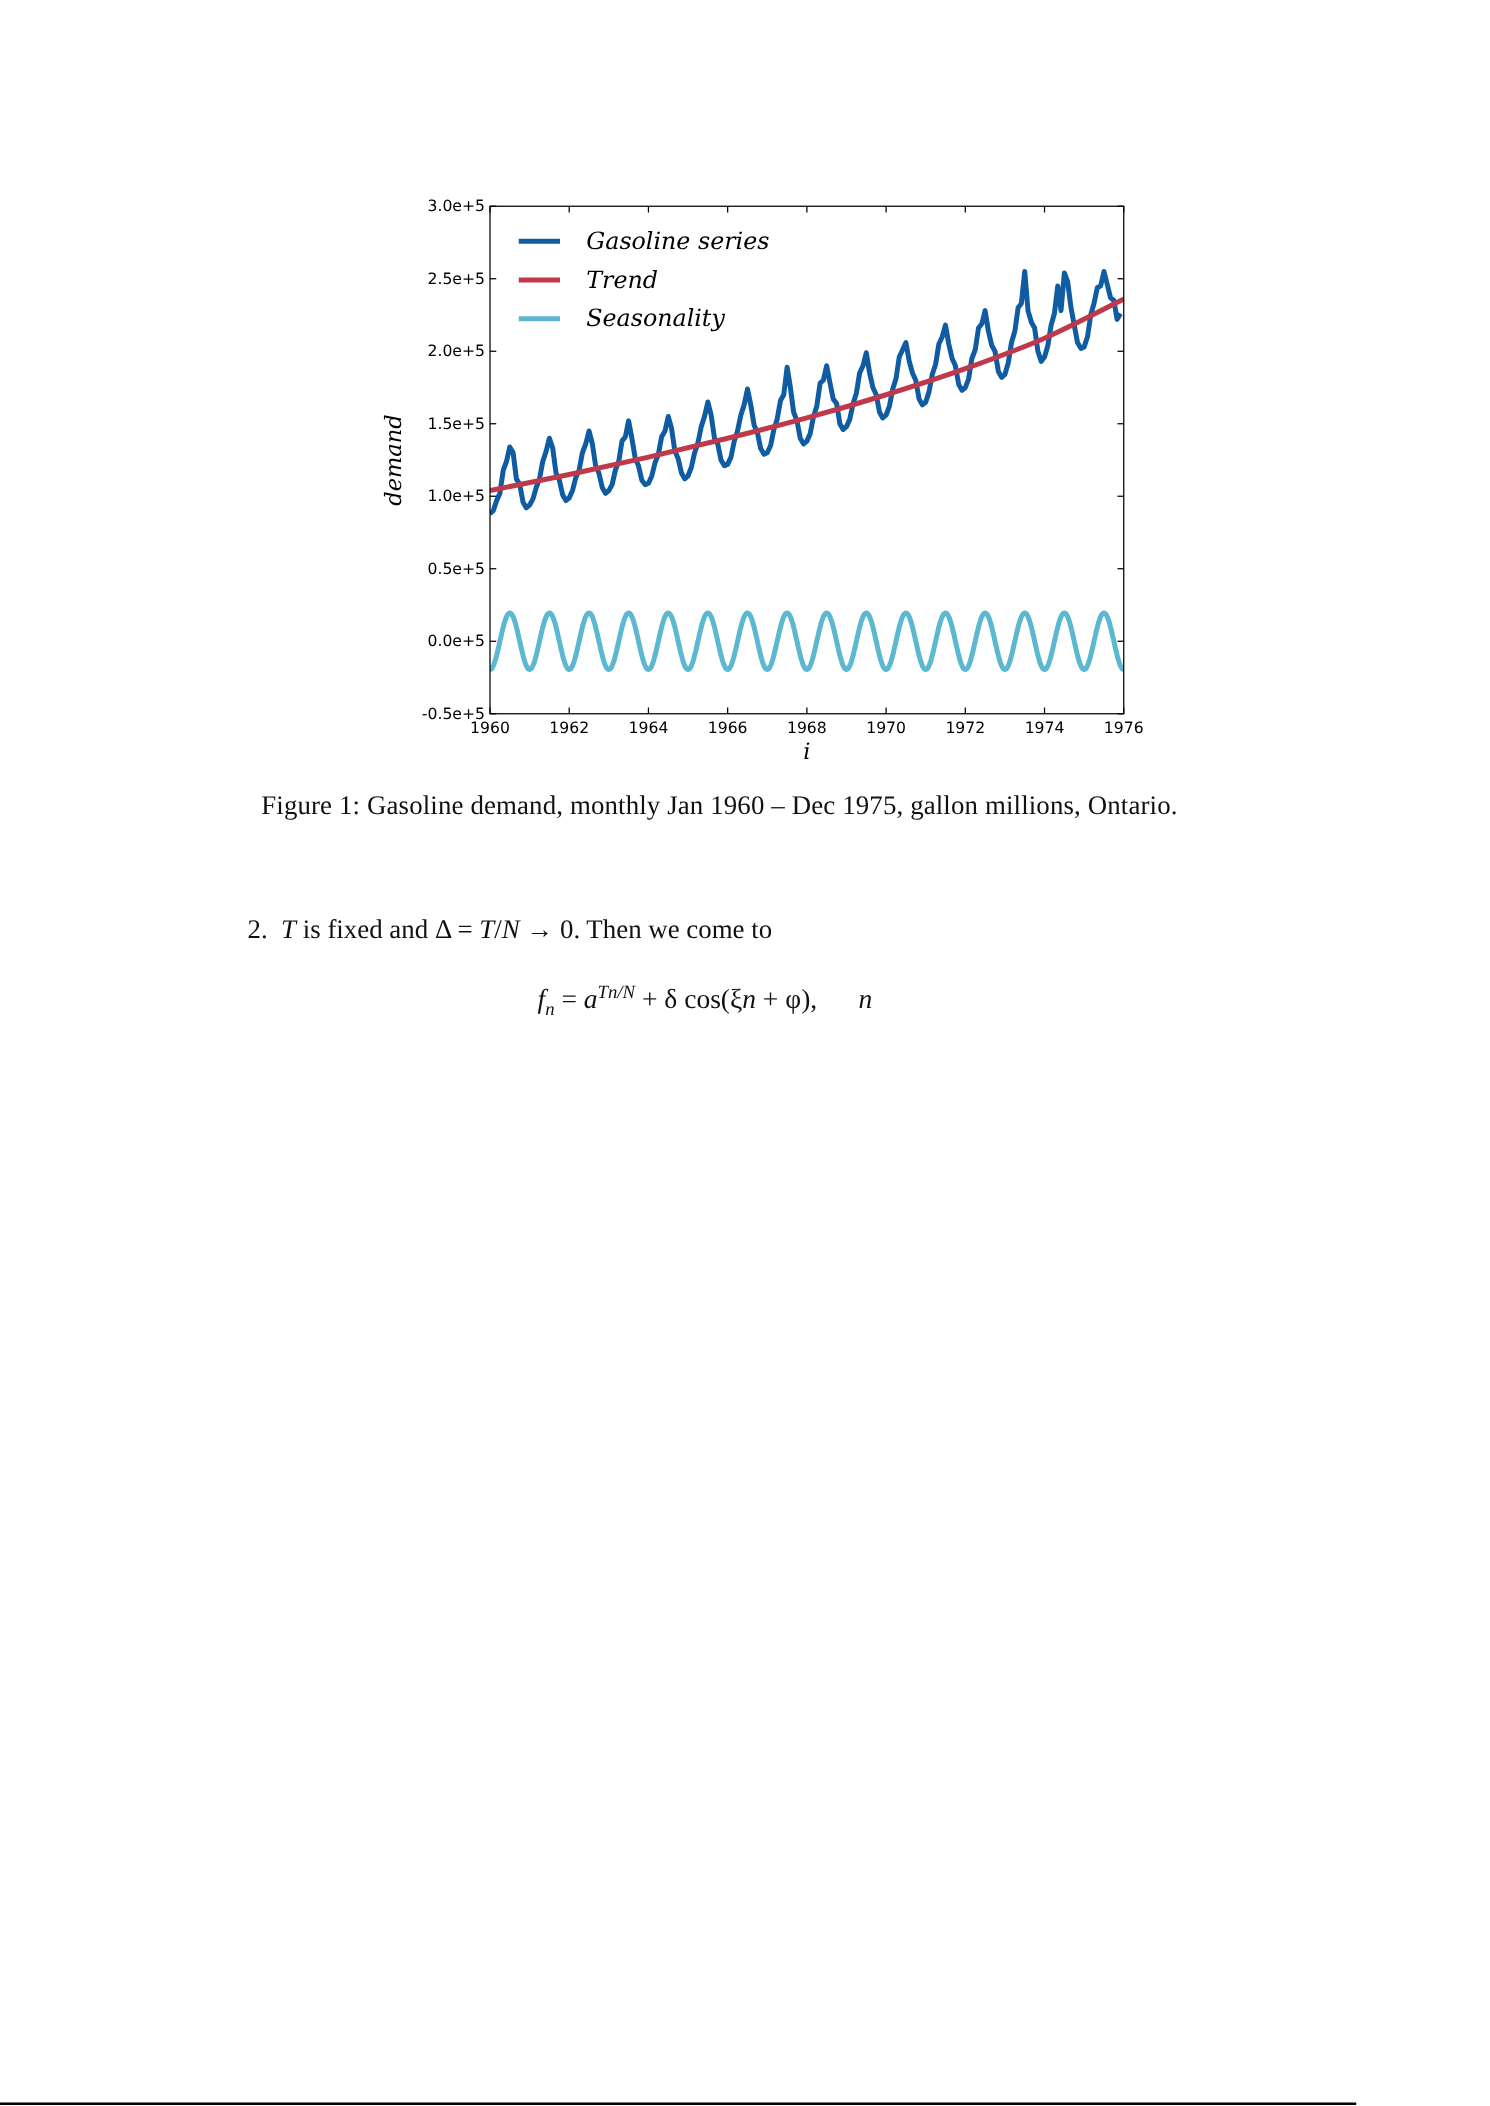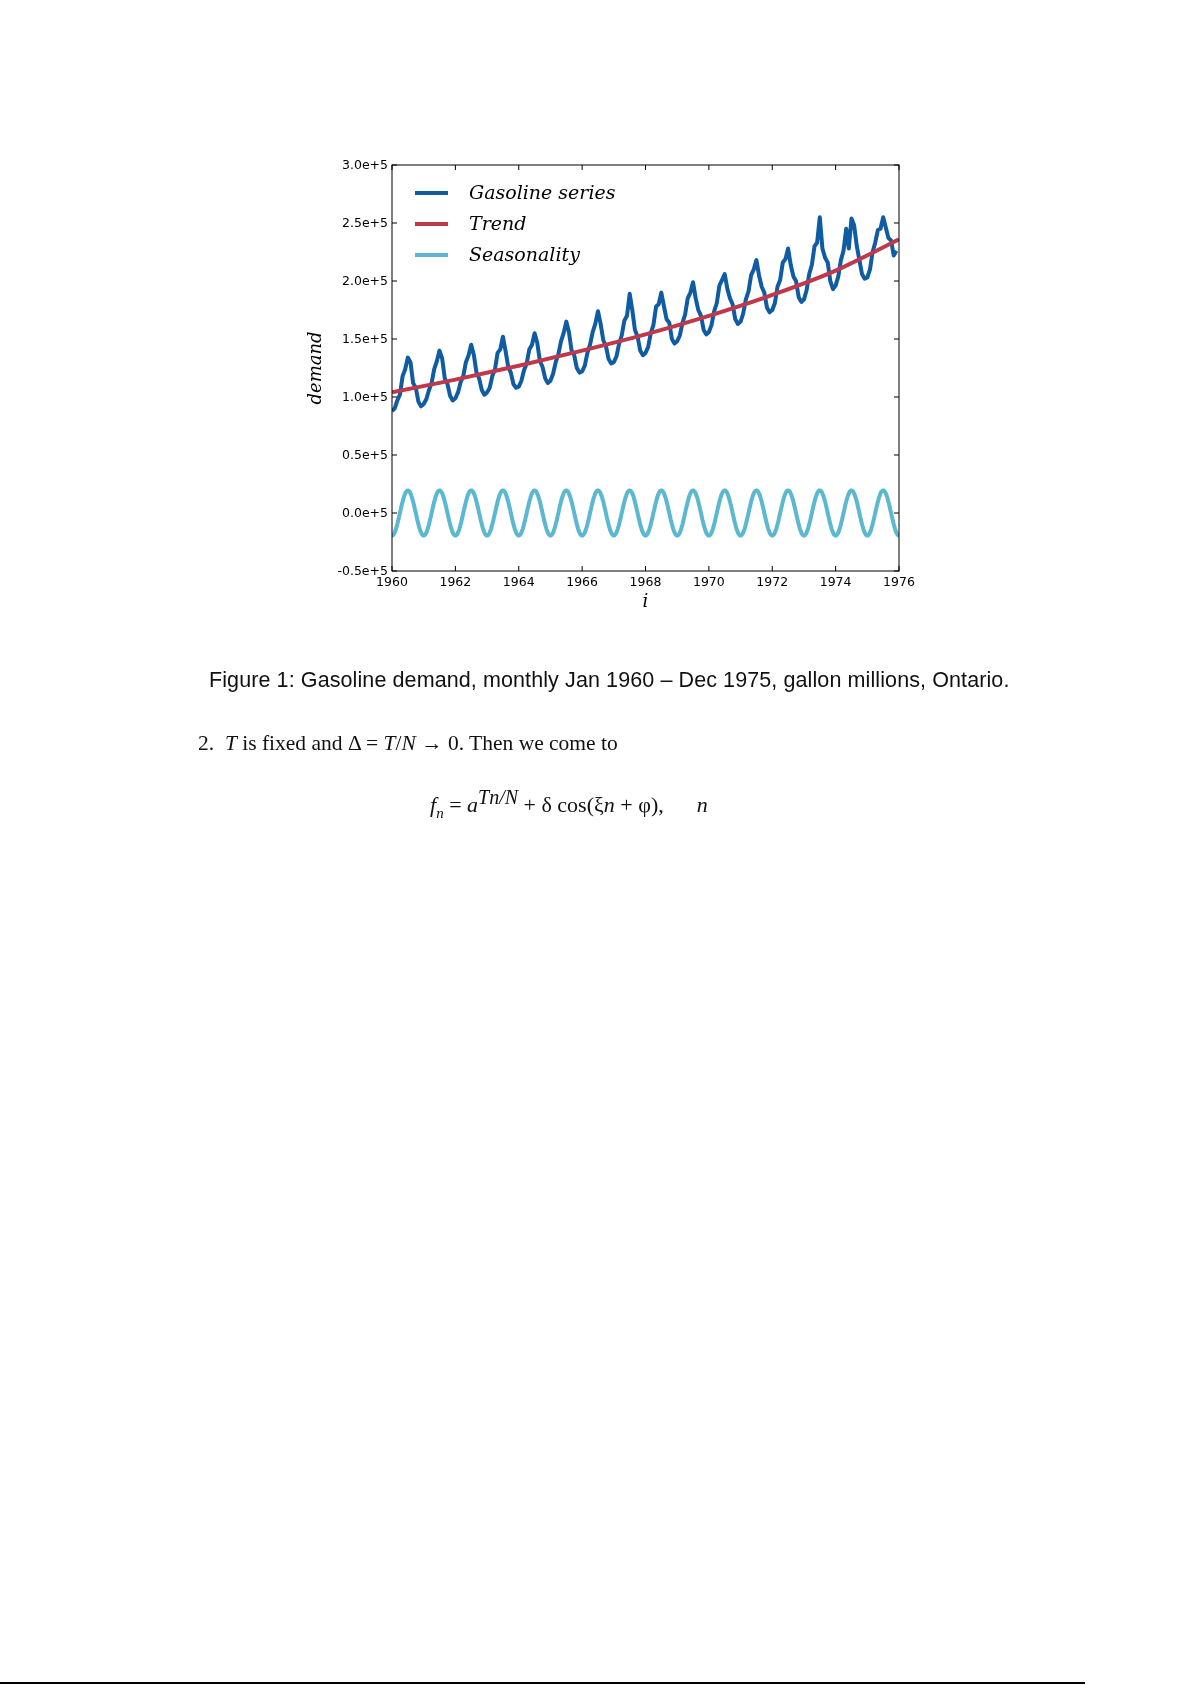--- a/index.html
+++ b/index.html
@@ -1,25 +1,25 @@
 <!DOCTYPE html>
 <html><head>
 <meta charset="utf-8">
 <style>
   html, body { margin: 0; padding: 0; background: #ffffff; }
   body { width: 1192px; height: 1685px; position: relative; overflow: hidden; font-family: "DejaVu Serif", serif; color: #111; }
   #figure { position: absolute; left: 0; top: 0; width: 1192px; height: 640px; }
   .tick-label { font-family: "DejaVu Sans", sans-serif; font-size: 12.5px; fill: #000; }
   .legend-label { font-family: "DejaVu Serif", serif; font-style: italic; font-size: 19px; fill: #000; }
   .axis-label { font-family: "DejaVu Serif", serif; font-style: italic; font-size: 18px; fill: #000; }
-  .caption { position: absolute; left: 209px; top: 668px; font-size: 21.5px; font-family: Liberation Sans, sans-serif; white-space: nowrap; letter-spacing: 0.1px; }
+  .caption { position: absolute; left: 209px; top: 632px; font-size: 21.5px; font-family: Liberation Serif, serif; white-space: nowrap; letter-spacing: 0.1px; }
   .item { position: absolute; left: 198px; top: 731px; font-size: 21.5px; font-family: Liberation Serif, serif; white-space: nowrap; }
   .item i, .eq i { font-style: italic; }
   .eq { position: absolute; left: 430px; top: 786px; font-size: 22px; font-family: "Liberation Serif", serif; white-space: nowrap; }
-  .eq sup { font-size: 20px; font-style: italic; margin-top: 40px; }
+  .eq sup { font-size: 15px; font-style: italic; margin-top: 40px; }
   .eq sub { font-size: 15px; font-style: italic; }
   .footer-rule { position: absolute; left: 0; top: 1682px; width: 1085px; height: 2px; background: #000; }
 </style>
 </head>
 <body>
 
 <svg id="figure" xmlns="http://www.w3.org/2000/svg" width="1192" height="640">
   <g id="plot-lines" clip-path="url(#clip)">
       <polyline points="392.0,535.6 392.3,535.6 392.6,535.4 393.0,535.2 393.3,534.9 393.6,534.5 393.9,534.0 394.2,533.5 394.5,532.8 394.9,532.1 395.2,531.3 395.5,530.4 395.8,529.5 396.1,528.5 396.4,527.4 396.8,526.3 397.1,525.1 397.4,523.9 397.7,522.6 398.0,521.3 398.3,520.0 398.7,518.6 399.0,517.2 399.3,515.8 399.6,514.4 399.9,513.0 400.2,511.6 400.6,510.2 400.9,508.8 401.2,507.4 401.5,506.0 401.8,504.7 402.1,503.4 402.5,502.1 402.8,500.9 403.1,499.7 403.4,498.6 403.7,497.5 404.0,496.5 404.4,495.6 404.7,494.7 405.0,493.9 405.3,493.2 405.6,492.5 405.9,492.0 406.3,491.5 406.6,491.1 406.9,490.8 407.2,490.6 407.5,490.4 407.8,490.4 408.2,490.4 408.5,490.6 408.8,490.8 409.1,491.1 409.4,491.5 409.7,492.0 410.1,492.5 410.4,493.2 410.7,493.9 411.0,494.7 411.3,495.6 411.6,496.5 412.0,497.5 412.3,498.6 412.6,499.7 412.9,500.9 413.2,502.1 413.5,503.4 413.9,504.7 414.2,506.0 414.5,507.4 414.8,508.8 415.1,510.2 415.4,511.6 415.8,513.0 416.1,514.4 416.4,515.8 416.7,517.2 417.0,518.6 417.3,520.0 417.7,521.3 418.0,522.6 418.3,523.9 418.6,525.1 418.9,526.3 419.3,527.4 419.6,528.5 419.9,529.5 420.2,530.4 420.5,531.3 420.8,532.1 421.2,532.8 421.5,533.5 421.8,534.0 422.1,534.5 422.4,534.9 422.7,535.2 423.1,535.4 423.4,535.6 423.7,535.6 424.0,535.6 424.3,535.4 424.6,535.2 425.0,534.9 425.3,534.5 425.6,534.0 425.9,533.5 426.2,532.8 426.5,532.1 426.9,531.3 427.2,530.4 427.5,529.5 427.8,528.5 428.1,527.4 428.4,526.3 428.8,525.1 429.1,523.9 429.4,522.6 429.7,521.3 430.0,520.0 430.3,518.6 430.7,517.2 431.0,515.8 431.3,514.4 431.6,513.0 431.9,511.6 432.2,510.2 432.6,508.8 432.9,507.4 433.2,506.0 433.5,504.7 433.8,503.4 434.1,502.1 434.5,500.9 434.8,499.7 435.1,498.6 435.4,497.5 435.7,496.5 436.0,495.6 436.4,494.7 436.7,493.9 437.0,493.2 437.3,492.5 437.6,492.0 437.9,491.5 438.3,491.1 438.6,490.8 438.9,490.6 439.2,490.4 439.5,490.4 439.8,490.4 440.2,490.6 440.5,490.8 440.8,491.1 441.1,491.5 441.4,492.0 441.7,492.5 442.1,493.2 442.4,493.9 442.7,494.7 443.0,495.6 443.3,496.5 443.7,497.5 444.0,498.6 444.3,499.7 444.6,500.9 444.9,502.1 445.2,503.4 445.6,504.7 445.9,506.0 446.2,507.4 446.5,508.8 446.8,510.2 447.1,511.6 447.5,513.0 447.8,514.4 448.1,515.8 448.4,517.2 448.7,518.6 449.0,520.0 449.4,521.3 449.7,522.6 450.0,523.9 450.3,525.1 450.6,526.3 450.9,527.4 451.3,528.5 451.6,529.5 451.9,530.4 452.2,531.3 452.5,532.1 452.8,532.8 453.2,533.5 453.5,534.0 453.8,534.5 454.1,534.9 454.4,535.2 454.7,535.4 455.1,535.6 455.4,535.6 455.7,535.6 456.0,535.4 456.3,535.2 456.6,534.9 457.0,534.5 457.3,534.0 457.6,533.5 457.9,532.8 458.2,532.1 458.5,531.3 458.9,530.4 459.2,529.5 459.5,528.5 459.8,527.4 460.1,526.3 460.4,525.1 460.8,523.9 461.1,522.6 461.4,521.3 461.7,520.0 462.0,518.6 462.3,517.2 462.7,515.8 463.0,514.4 463.3,513.0 463.6,511.6 463.9,510.2 464.2,508.8 464.6,507.4 464.9,506.0 465.2,504.7 465.5,503.4 465.8,502.1 466.1,500.9 466.5,499.7 466.8,498.6 467.1,497.5 467.4,496.5 467.7,495.6 468.0,494.7 468.4,493.9 468.7,493.2 469.0,492.5 469.3,492.0 469.6,491.5 470.0,491.1 470.3,490.8 470.6,490.6 470.9,490.4 471.2,490.4 471.5,490.4 471.9,490.6 472.2,490.8 472.5,491.1 472.8,491.5 473.1,492.0 473.4,492.5 473.8,493.2 474.1,493.9 474.4,494.7 474.7,495.6 475.0,496.5 475.3,497.5 475.7,498.6 476.0,499.7 476.3,500.9 476.6,502.1 476.9,503.4 477.2,504.7 477.6,506.0 477.9,507.4 478.2,508.8 478.5,510.2 478.8,511.6 479.1,513.0 479.5,514.4 479.8,515.8 480.1,517.2 480.4,518.6 480.7,520.0 481.0,521.3 481.4,522.6 481.7,523.9 482.0,525.1 482.3,526.3 482.6,527.4 482.9,528.5 483.3,529.5 483.6,530.4 483.9,531.3 484.2,532.1 484.5,532.8 484.8,533.5 485.2,534.0 485.5,534.5 485.8,534.9 486.1,535.2 486.4,535.4 486.7,535.6 487.1,535.6 487.4,535.6 487.7,535.4 488.0,535.2 488.3,534.9 488.6,534.5 489.0,534.0 489.3,533.5 489.6,532.8 489.9,532.1 490.2,531.3 490.5,530.4 490.9,529.5 491.2,528.5 491.5,527.4 491.8,526.3 492.1,525.1 492.4,523.9 492.8,522.6 493.1,521.3 493.4,520.0 493.7,518.6 494.0,517.2 494.4,515.8 494.7,514.4 495.0,513.0 495.3,511.6 495.6,510.2 495.9,508.8 496.3,507.4 496.6,506.0 496.9,504.7 497.2,503.4 497.5,502.1 497.8,500.9 498.2,499.7 498.5,498.6 498.8,497.5 499.1,496.5 499.4,495.6 499.7,494.7 500.1,493.9 500.4,493.2 500.7,492.5 501.0,492.0 501.3,491.5 501.6,491.1 502.0,490.8 502.3,490.6 502.6,490.4 502.9,490.4 503.2,490.4 503.5,490.6 503.9,490.8 504.2,491.1 504.5,491.5 504.8,492.0 505.1,492.5 505.4,493.2 505.8,493.9 506.1,494.7 506.4,495.6 506.7,496.5 507.0,497.5 507.3,498.6 507.7,499.7 508.0,500.9 508.3,502.1 508.6,503.4 508.9,504.7 509.2,506.0 509.6,507.4 509.9,508.8 510.2,510.2 510.5,511.6 510.8,513.0 511.1,514.4 511.5,515.8 511.8,517.2 512.1,518.6 512.4,520.0 512.7,521.3 513.0,522.6 513.4,523.9 513.7,525.1 514.0,526.3 514.3,527.4 514.6,528.5 514.9,529.5 515.3,530.4 515.6,531.3 515.9,532.1 516.2,532.8 516.5,533.5 516.8,534.0 517.2,534.5 517.5,534.9 517.8,535.2 518.1,535.4 518.4,535.6 518.7,535.6 519.1,535.6 519.4,535.4 519.7,535.2 520.0,534.9 520.3,534.5 520.7,534.0 521.0,533.5 521.3,532.8 521.6,532.1 521.9,531.3 522.2,530.4 522.6,529.5 522.9,528.5 523.2,527.4 523.5,526.3 523.8,525.1 524.1,523.9 524.5,522.6 524.8,521.3 525.1,520.0 525.4,518.6 525.7,517.2 526.0,515.8 526.4,514.4 526.7,513.0 527.0,511.6 527.3,510.2 527.6,508.8 527.9,507.4 528.3,506.0 528.6,504.7 528.9,503.4 529.2,502.1 529.5,500.9 529.8,499.7 530.2,498.6 530.5,497.5 530.8,496.5 531.1,495.6 531.4,494.7 531.7,493.9 532.1,493.2 532.4,492.5 532.7,492.0 533.0,491.5 533.3,491.1 533.6,490.8 534.0,490.6 534.3,490.4 534.6,490.4 534.9,490.4 535.2,490.6 535.5,490.8 535.9,491.1 536.2,491.5 536.5,492.0 536.8,492.5 537.1,493.2 537.4,493.9 537.8,494.7 538.1,495.6 538.4,496.5 538.7,497.5 539.0,498.6 539.3,499.7 539.7,500.9 540.0,502.1 540.3,503.4 540.6,504.7 540.9,506.0 541.2,507.4 541.6,508.8 541.9,510.2 542.2,511.6 542.5,513.0 542.8,514.4 543.1,515.8 543.5,517.2 543.8,518.6 544.1,520.0 544.4,521.3 544.7,522.6 545.1,523.9 545.4,525.1 545.7,526.3 546.0,527.4 546.3,528.5 546.6,529.5 547.0,530.4 547.3,531.3 547.6,532.1 547.9,532.8 548.2,533.5 548.5,534.0 548.9,534.5 549.2,534.9 549.5,535.2 549.8,535.4 550.1,535.6 550.4,535.6 550.8,535.6 551.1,535.4 551.4,535.2 551.7,534.9 552.0,534.5 552.3,534.0 552.7,533.5 553.0,532.8 553.3,532.1 553.6,531.3 553.9,530.4 554.2,529.5 554.6,528.5 554.9,527.4 555.2,526.3 555.5,525.1 555.8,523.9 556.1,522.6 556.5,521.3 556.8,520.0 557.1,518.6 557.4,517.2 557.7,515.8 558.0,514.4 558.4,513.0 558.7,511.6 559.0,510.2 559.3,508.8 559.6,507.4 559.9,506.0 560.3,504.7 560.6,503.4 560.9,502.1 561.2,500.9 561.5,499.7 561.8,498.6 562.2,497.5 562.5,496.5 562.8,495.6 563.1,494.7 563.4,493.9 563.7,493.2 564.1,492.5 564.4,492.0 564.7,491.5 565.0,491.1 565.3,490.8 565.6,490.6 566.0,490.4 566.3,490.4 566.6,490.4 566.9,490.6 567.2,490.8 567.5,491.1 567.9,491.5 568.2,492.0 568.5,492.5 568.8,493.2 569.1,493.9 569.4,494.7 569.8,495.6 570.1,496.5 570.4,497.5 570.7,498.6 571.0,499.7 571.4,500.9 571.7,502.1 572.0,503.4 572.3,504.7 572.6,506.0 572.9,507.4 573.3,508.8 573.6,510.2 573.9,511.6 574.2,513.0 574.5,514.4 574.8,515.8 575.2,517.2 575.5,518.6 575.8,520.0 576.1,521.3 576.4,522.6 576.7,523.9 577.1,525.1 577.4,526.3 577.7,527.4 578.0,528.5 578.3,529.5 578.6,530.4 579.0,531.3 579.3,532.1 579.6,532.8 579.9,533.5 580.2,534.0 580.5,534.5 580.9,534.9 581.2,535.2 581.5,535.4 581.8,535.6 582.1,535.6 582.4,535.6 582.8,535.4 583.1,535.2 583.4,534.9 583.7,534.5 584.0,534.0 584.3,533.5 584.7,532.8 585.0,532.1 585.3,531.3 585.6,530.4 585.9,529.5 586.2,528.5 586.6,527.4 586.9,526.3 587.2,525.1 587.5,523.9 587.8,522.6 588.1,521.3 588.5,520.0 588.8,518.6 589.1,517.2 589.4,515.8 589.7,514.4 590.0,513.0 590.4,511.6 590.7,510.2 591.0,508.8 591.3,507.4 591.6,506.0 591.9,504.7 592.3,503.4 592.6,502.1 592.9,500.9 593.2,499.7 593.5,498.6 593.8,497.5 594.2,496.5 594.5,495.6 594.8,494.7 595.1,493.9 595.4,493.2 595.8,492.5 596.1,492.0 596.4,491.5 596.7,491.1 597.0,490.8 597.3,490.6 597.7,490.4 598.0,490.4 598.3,490.4 598.6,490.6 598.9,490.8 599.2,491.1 599.6,491.5 599.9,492.0 600.2,492.5 600.5,493.2 600.8,493.9 601.1,494.7 601.5,495.6 601.8,496.5 602.1,497.5 602.4,498.6 602.7,499.7 603.0,500.9 603.4,502.1 603.7,503.4 604.0,504.7 604.3,506.0 604.6,507.4 604.9,508.8 605.3,510.2 605.6,511.6 605.9,513.0 606.2,514.4 606.5,515.8 606.8,517.2 607.2,518.6 607.5,520.0 607.8,521.3 608.1,522.6 608.4,523.9 608.7,525.1 609.1,526.3 609.4,527.4 609.7,528.5 610.0,529.5 610.3,530.4 610.6,531.3 611.0,532.1 611.3,532.8 611.6,533.5 611.9,534.0 612.2,534.5 612.5,534.9 612.9,535.2 613.2,535.4 613.5,535.6 613.8,535.6 614.1,535.6 614.4,535.4 614.8,535.2 615.1,534.9 615.4,534.5 615.7,534.0 616.0,533.5 616.3,532.8 616.7,532.1 617.0,531.3 617.3,530.4 617.6,529.5 617.9,528.5 618.2,527.4 618.6,526.3 618.9,525.1 619.2,523.9 619.5,522.6 619.8,521.3 620.1,520.0 620.5,518.6 620.8,517.2 621.1,515.8 621.4,514.4 621.7,513.0 622.1,511.6 622.4,510.2 622.7,508.8 623.0,507.4 623.3,506.0 623.6,504.7 624.0,503.4 624.3,502.1 624.6,500.9 624.9,499.7 625.2,498.6 625.5,497.5 625.9,496.5 626.2,495.6 626.5,494.7 626.8,493.9 627.1,493.2 627.4,492.5 627.8,492.0 628.1,491.5 628.4,491.1 628.7,490.8 629.0,490.6 629.3,490.4 629.7,490.4 630.0,490.4 630.3,490.6 630.6,490.8 630.9,491.1 631.2,491.5 631.6,492.0 631.9,492.5 632.2,493.2 632.5,493.9 632.8,494.7 633.1,495.6 633.5,496.5 633.8,497.5 634.1,498.6 634.4,499.7 634.7,500.9 635.0,502.1 635.4,503.4 635.7,504.7 636.0,506.0 636.3,507.4 636.6,508.8 636.9,510.2 637.3,511.6 637.6,513.0 637.9,514.4 638.2,515.8 638.5,517.2 638.8,518.6 639.2,520.0 639.5,521.3 639.8,522.6 640.1,523.9 640.4,525.1 640.7,526.3 641.1,527.4 641.4,528.5 641.7,529.5 642.0,530.4 642.3,531.3 642.6,532.1 643.0,532.8 643.3,533.5 643.6,534.0 643.9,534.5 644.2,534.9 644.5,535.2 644.9,535.4 645.2,535.6 645.5,535.6 645.8,535.6 646.1,535.4 646.5,535.2 646.8,534.9 647.1,534.5 647.4,534.0 647.7,533.5 648.0,532.8 648.4,532.1 648.7,531.3 649.0,530.4 649.3,529.5 649.6,528.5 649.9,527.4 650.3,526.3 650.6,525.1 650.9,523.9 651.2,522.6 651.5,521.3 651.8,520.0 652.2,518.6 652.5,517.2 652.8,515.8 653.1,514.4 653.4,513.0 653.7,511.6 654.1,510.2 654.4,508.8 654.7,507.4 655.0,506.0 655.3,504.7 655.6,503.4 656.0,502.1 656.3,500.9 656.6,499.7 656.9,498.6 657.2,497.5 657.5,496.5 657.9,495.6 658.2,494.7 658.5,493.9 658.8,493.2 659.1,492.5 659.4,492.0 659.8,491.5 660.1,491.1 660.4,490.8 660.7,490.6 661.0,490.4 661.3,490.4 661.7,490.4 662.0,490.6 662.3,490.8 662.6,491.1 662.9,491.5 663.2,492.0 663.6,492.5 663.9,493.2 664.2,493.9 664.5,494.7 664.8,495.6 665.1,496.5 665.5,497.5 665.8,498.6 666.1,499.7 666.4,500.9 666.7,502.1 667.0,503.4 667.4,504.7 667.7,506.0 668.0,507.4 668.3,508.8 668.6,510.2 668.9,511.6 669.3,513.0 669.6,514.4 669.9,515.8 670.2,517.2 670.5,518.6 670.8,520.0 671.2,521.3 671.5,522.6 671.8,523.9 672.1,525.1 672.4,526.3 672.8,527.4 673.1,528.5 673.4,529.5 673.7,530.4 674.0,531.3 674.3,532.1 674.7,532.8 675.0,533.5 675.3,534.0 675.6,534.5 675.9,534.9 676.2,535.2 676.6,535.4 676.9,535.6 677.2,535.6 677.5,535.6 677.8,535.4 678.1,535.2 678.5,534.9 678.8,534.5 679.1,534.0 679.4,533.5 679.7,532.8 680.0,532.1 680.4,531.3 680.7,530.4 681.0,529.5 681.3,528.5 681.6,527.4 681.9,526.3 682.3,525.1 682.6,523.9 682.9,522.6 683.2,521.3 683.5,520.0 683.8,518.6 684.2,517.2 684.5,515.8 684.8,514.4 685.1,513.0 685.4,511.6 685.7,510.2 686.1,508.8 686.4,507.4 686.7,506.0 687.0,504.7 687.3,503.4 687.6,502.1 688.0,500.9 688.3,499.7 688.6,498.6 688.9,497.5 689.2,496.5 689.5,495.6 689.9,494.7 690.2,493.9 690.5,493.2 690.8,492.5 691.1,492.0 691.4,491.5 691.8,491.1 692.1,490.8 692.4,490.6 692.7,490.4 693.0,490.4 693.3,490.4 693.7,490.6 694.0,490.8 694.3,491.1 694.6,491.5 694.9,492.0 695.2,492.5 695.6,493.2 695.9,493.9 696.2,494.7 696.5,495.6 696.8,496.5 697.2,497.5 697.5,498.6 697.8,499.7 698.1,500.9 698.4,502.1 698.7,503.4 699.1,504.7 699.4,506.0 699.7,507.4 700.0,508.8 700.3,510.2 700.6,511.6 701.0,513.0 701.3,514.4 701.6,515.8 701.9,517.2 702.2,518.6 702.5,520.0 702.9,521.3 703.2,522.6 703.5,523.9 703.8,525.1 704.1,526.3 704.4,527.4 704.8,528.5 705.1,529.5 705.4,530.4 705.7,531.3 706.0,532.1 706.3,532.8 706.7,533.5 707.0,534.0 707.3,534.5 707.6,534.9 707.9,535.2 708.2,535.4 708.6,535.6 708.9,535.6 709.2,535.6 709.5,535.4 709.8,535.2 710.1,534.9 710.5,534.5 710.8,534.0 711.1,533.5 711.4,532.8 711.7,532.1 712.0,531.3 712.4,530.4 712.7,529.5 713.0,528.5 713.3,527.4 713.6,526.3 713.9,525.1 714.3,523.9 714.6,522.6 714.9,521.3 715.2,520.0 715.5,518.6 715.8,517.2 716.2,515.8 716.5,514.4 716.8,513.0 717.1,511.6 717.4,510.2 717.7,508.8 718.1,507.4 718.4,506.0 718.7,504.7 719.0,503.4 719.3,502.1 719.6,500.9 720.0,499.7 720.3,498.6 720.6,497.5 720.9,496.5 721.2,495.6 721.5,494.7 721.9,493.9 722.2,493.2 722.5,492.5 722.8,492.0 723.1,491.5 723.5,491.1 723.8,490.8 724.1,490.6 724.4,490.4 724.7,490.4 725.0,490.4 725.4,490.6 725.7,490.8 726.0,491.1 726.3,491.5 726.6,492.0 726.9,492.5 727.3,493.2 727.6,493.9 727.9,494.7 728.2,495.6 728.5,496.5 728.8,497.5 729.2,498.6 729.5,499.7 729.8,500.9 730.1,502.1 730.4,503.4 730.7,504.7 731.1,506.0 731.4,507.4 731.7,508.8 732.0,510.2 732.3,511.6 732.6,513.0 733.0,514.4 733.3,515.8 733.6,517.2 733.9,518.6 734.2,520.0 734.5,521.3 734.9,522.6 735.2,523.9 735.5,525.1 735.8,526.3 736.1,527.4 736.4,528.5 736.8,529.5 737.1,530.4 737.4,531.3 737.7,532.1 738.0,532.8 738.3,533.5 738.7,534.0 739.0,534.5 739.3,534.9 739.6,535.2 739.9,535.4 740.2,535.6 740.6,535.6 740.9,535.6 741.2,535.4 741.5,535.2 741.8,534.9 742.1,534.5 742.5,534.0 742.8,533.5 743.1,532.8 743.4,532.1 743.7,531.3 744.0,530.4 744.4,529.5 744.7,528.5 745.0,527.4 745.3,526.3 745.6,525.1 745.9,523.9 746.3,522.6 746.6,521.3 746.9,520.0 747.2,518.6 747.5,517.2 747.9,515.8 748.2,514.4 748.5,513.0 748.8,511.6 749.1,510.2 749.4,508.8 749.8,507.4 750.1,506.0 750.4,504.7 750.7,503.4 751.0,502.1 751.3,500.9 751.7,499.7 752.0,498.6 752.3,497.5 752.6,496.5 752.9,495.6 753.2,494.7 753.6,493.9 753.9,493.2 754.2,492.5 754.5,492.0 754.8,491.5 755.1,491.1 755.5,490.8 755.8,490.6 756.1,490.4 756.4,490.4 756.7,490.4 757.0,490.6 757.4,490.8 757.7,491.1 758.0,491.5 758.3,492.0 758.6,492.5 758.9,493.2 759.3,493.9 759.6,494.7 759.9,495.6 760.2,496.5 760.5,497.5 760.8,498.6 761.2,499.7 761.5,500.9 761.8,502.1 762.1,503.4 762.4,504.7 762.7,506.0 763.1,507.4 763.4,508.8 763.7,510.2 764.0,511.6 764.3,513.0 764.6,514.4 765.0,515.8 765.3,517.2 765.6,518.6 765.9,520.0 766.2,521.3 766.5,522.6 766.9,523.9 767.2,525.1 767.5,526.3 767.8,527.4 768.1,528.5 768.4,529.5 768.8,530.4 769.1,531.3 769.4,532.1 769.7,532.8 770.0,533.5 770.3,534.0 770.7,534.5 771.0,534.9 771.3,535.2 771.6,535.4 771.9,535.6 772.2,535.6 772.6,535.6 772.9,535.4 773.2,535.2 773.5,534.9 773.8,534.5 774.2,534.0 774.5,533.5 774.8,532.8 775.1,532.1 775.4,531.3 775.7,530.4 776.1,529.5 776.4,528.5 776.7,527.4 777.0,526.3 777.3,525.1 777.6,523.9 778.0,522.6 778.3,521.3 778.6,520.0 778.9,518.6 779.2,517.2 779.5,515.8 779.9,514.4 780.2,513.0 780.5,511.6 780.8,510.2 781.1,508.8 781.4,507.4 781.8,506.0 782.1,504.7 782.4,503.4 782.7,502.1 783.0,500.9 783.3,499.7 783.7,498.6 784.0,497.5 784.3,496.5 784.6,495.6 784.9,494.7 785.2,493.9 785.6,493.2 785.9,492.5 786.2,492.0 786.5,491.5 786.8,491.1 787.1,490.8 787.5,490.6 787.8,490.4 788.1,490.4 788.4,490.4 788.7,490.6 789.0,490.8 789.4,491.1 789.7,491.5 790.0,492.0 790.3,492.5 790.6,493.2 790.9,493.9 791.3,494.7 791.6,495.6 791.9,496.5 792.2,497.5 792.5,498.6 792.8,499.7 793.2,500.9 793.5,502.1 793.8,503.4 794.1,504.7 794.4,506.0 794.7,507.4 795.1,508.8 795.4,510.2 795.7,511.6 796.0,513.0 796.3,514.4 796.6,515.8 797.0,517.2 797.3,518.6 797.6,520.0 797.9,521.3 798.2,522.6 798.6,523.9 798.9,525.1 799.2,526.3 799.5,527.4 799.8,528.5 800.1,529.5 800.5,530.4 800.8,531.3 801.1,532.1 801.4,532.8 801.7,533.5 802.0,534.0 802.4,534.5 802.7,534.9 803.0,535.2 803.3,535.4 803.6,535.6 803.9,535.6 804.3,535.6 804.6,535.4 804.9,535.2 805.2,534.9 805.5,534.5 805.8,534.0 806.2,533.5 806.5,532.8 806.8,532.1 807.1,531.3 807.4,530.4 807.7,529.5 808.1,528.5 808.4,527.4 808.7,526.3 809.0,525.1 809.3,523.9 809.6,522.6 810.0,521.3 810.3,520.0 810.6,518.6 810.9,517.2 811.2,515.8 811.5,514.4 811.9,513.0 812.2,511.6 812.5,510.2 812.8,508.8 813.1,507.4 813.4,506.0 813.8,504.7 814.1,503.4 814.4,502.1 814.7,500.9 815.0,499.7 815.3,498.6 815.7,497.5 816.0,496.5 816.3,495.6 816.6,494.7 816.9,493.9 817.2,493.2 817.6,492.5 817.9,492.0 818.2,491.5 818.5,491.1 818.8,490.8 819.1,490.6 819.5,490.4 819.8,490.4 820.1,490.4 820.4,490.6 820.7,490.8 821.0,491.1 821.4,491.5 821.7,492.0 822.0,492.5 822.3,493.2 822.6,493.9 822.9,494.7 823.3,495.6 823.6,496.5 823.9,497.5 824.2,498.6 824.5,499.7 824.9,500.9 825.2,502.1 825.5,503.4 825.8,504.7 826.1,506.0 826.4,507.4 826.8,508.8 827.1,510.2 827.4,511.6 827.7,513.0 828.0,514.4 828.3,515.8 828.7,517.2 829.0,518.6 829.3,520.0 829.6,521.3 829.9,522.6 830.2,523.9 830.6,525.1 830.9,526.3 831.2,527.4 831.5,528.5 831.8,529.5 832.1,530.4 832.5,531.3 832.8,532.1 833.1,532.8 833.4,533.5 833.7,534.0 834.0,534.5 834.4,534.9 834.7,535.2 835.0,535.4 835.3,535.6 835.6,535.6 835.9,535.6 836.3,535.4 836.6,535.2 836.9,534.9 837.2,534.5 837.5,534.0 837.8,533.5 838.2,532.8 838.5,532.1 838.8,531.3 839.1,530.4 839.4,529.5 839.7,528.5 840.1,527.4 840.4,526.3 840.7,525.1 841.0,523.9 841.3,522.6 841.6,521.3 842.0,520.0 842.3,518.6 842.6,517.2 842.9,515.8 843.2,514.4 843.5,513.0 843.9,511.6 844.2,510.2 844.5,508.8 844.8,507.4 845.1,506.0 845.4,504.7 845.8,503.4 846.1,502.1 846.4,500.9 846.7,499.7 847.0,498.6 847.3,497.5 847.7,496.5 848.0,495.6 848.3,494.7 848.6,493.9 848.9,493.2 849.3,492.5 849.6,492.0 849.9,491.5 850.2,491.1 850.5,490.8 850.8,490.6 851.2,490.4 851.5,490.4 851.8,490.4 852.1,490.6 852.4,490.8 852.7,491.1 853.1,491.5 853.4,492.0 853.7,492.5 854.0,493.2 854.3,493.9 854.6,494.7 855.0,495.6 855.3,496.5 855.6,497.5 855.9,498.6 856.2,499.7 856.5,500.9 856.9,502.1 857.2,503.4 857.5,504.7 857.8,506.0 858.1,507.4 858.4,508.8 858.8,510.2 859.1,511.6 859.4,513.0 859.7,514.4 860.0,515.8 860.3,517.2 860.7,518.6 861.0,520.0 861.3,521.3 861.6,522.6 861.9,523.9 862.2,525.1 862.6,526.3 862.9,527.4 863.2,528.5 863.5,529.5 863.8,530.4 864.1,531.3 864.5,532.1 864.8,532.8 865.1,533.5 865.4,534.0 865.7,534.5 866.0,534.9 866.4,535.2 866.7,535.4 867.0,535.6 867.3,535.6 867.6,535.6 867.9,535.4 868.3,535.2 868.6,534.9 868.9,534.5 869.2,534.0 869.5,533.5 869.8,532.8 870.2,532.1 870.5,531.3 870.8,530.4 871.1,529.5 871.4,528.5 871.7,527.4 872.1,526.3 872.4,525.1 872.7,523.9 873.0,522.6 873.3,521.3 873.6,520.0 874.0,518.6 874.3,517.2 874.6,515.8 874.9,514.4 875.2,513.0 875.6,511.6 875.9,510.2 876.2,508.8 876.5,507.4 876.8,506.0 877.1,504.7 877.5,503.4 877.8,502.1 878.1,500.9 878.4,499.7 878.7,498.6 879.0,497.5 879.4,496.5 879.7,495.6 880.0,494.7 880.3,493.9 880.6,493.2 880.9,492.5 881.3,492.0 881.6,491.5 881.9,491.1 882.2,490.8 882.5,490.6 882.8,490.4 883.2,490.4 883.5,490.4 883.8,490.6 884.1,490.8 884.4,491.1 884.7,491.5 885.1,492.0 885.4,492.5 885.7,493.2 886.0,493.9 886.3,494.7 886.6,495.6 887.0,496.5 887.3,497.5 887.6,498.6 887.9,499.7 888.2,500.9 888.5,502.1 888.9,503.4 889.2,504.7 889.5,506.0 889.8,507.4 890.1,508.8 890.4,510.2 890.8,511.6 891.1,513.0 891.4,514.4 891.7,515.8 892.0,517.2 892.3,518.6 892.7,520.0 893.0,521.3 893.3,522.6 893.6,523.9 893.9,525.1 894.2,526.3 894.6,527.4 894.9,528.5 895.2,529.5 895.5,530.4 895.8,531.3 896.1,532.1 896.5,532.8 896.8,533.5 897.1,534.0 897.4,534.5 897.7,534.9 898.0,535.2 898.4,535.4 898.7,535.6 899.0,535.6" fill="none" stroke="#5bb8d0" stroke-width="4" stroke-linejoin="round"></polyline>
       <polyline points="392.0,410.9 394.6,408.6 397.3,400.5 399.9,394.7 402.6,376.1 405.2,369.2 407.8,357.6 410.5,362.2 413.1,383.1 415.8,387.7 418.4,401.6 421.0,406.3 423.7,404.0 426.3,399.3 429.0,390.0 431.6,383.1 434.2,369.2 436.9,361.0 439.5,350.6 442.2,358.7 444.8,378.4 447.5,384.2 450.1,395.8 452.7,400.5 455.4,398.2 458.0,392.4 460.7,381.9 463.3,376.1 465.9,362.2 468.6,355.2 471.2,344.8 473.9,355.2 476.5,372.6 479.1,378.4 481.8,390.0 484.4,394.7 487.1,392.4 489.7,387.7 492.3,376.1 495.0,369.2 497.6,352.9 500.3,349.4 502.9,336.7 505.5,350.6 508.2,366.8 510.8,372.6 513.5,384.2 516.1,387.7 518.8,386.6 521.4,380.8 524.0,370.3 526.7,363.4 529.3,349.4 532.0,344.8 534.6,333.2 537.2,342.5 539.9,361.0 542.5,366.8 545.2,378.4 547.8,383.1 550.4,380.8 553.1,373.8 555.7,362.2 558.4,354.1 561.0,341.3 563.6,333.2 566.3,321.6 568.9,332.0 571.6,350.6 574.2,355.2 576.8,368.0 579.5,372.6 582.1,371.5 584.8,365.7 587.4,352.9 590.0,344.8 592.7,332.0 595.3,323.9 598.0,311.2 600.6,323.9 603.3,340.2 605.9,346.0 608.5,358.7 611.2,363.4 613.8,362.2 616.5,356.4 619.1,343.6 621.7,335.5 624.4,320.4 627.0,315.8 629.7,293.8 632.3,310.0 634.9,329.7 637.6,336.7 640.2,350.6 642.9,355.2 645.5,352.9 648.1,347.1 650.8,333.2 653.4,325.1 656.1,306.5 658.7,304.2 661.3,292.6 664.0,306.5 666.6,319.3 669.3,322.8 671.9,339.0 674.5,343.6 677.2,341.3 679.8,335.5 682.5,322.8 685.1,314.6 687.7,298.4 690.4,292.6 693.0,282.2 695.7,298.4 698.3,310.0 701.0,315.8 703.6,329.7 706.2,334.4 708.9,332.0 711.5,325.1 714.2,311.2 716.8,303.0 719.4,285.6 722.1,279.8 724.7,274.0 727.4,289.1 730.0,298.4 732.6,304.2 735.3,319.3 737.9,323.9 740.6,321.6 743.2,313.5 745.8,299.6 748.5,291.4 751.1,275.2 753.8,269.4 756.4,260.1 759.0,275.2 761.7,286.8 764.3,292.6 767.0,307.7 769.6,312.3 772.3,310.0 774.9,303.0 777.5,286.8 780.2,279.8 782.8,262.4 785.5,259.0 788.1,248.5 790.7,264.8 793.4,276.4 796.0,281.0 798.7,297.2 801.3,301.9 803.9,299.6 806.6,290.3 809.2,274.0 811.9,264.8 814.5,246.2 817.1,242.7 819.8,217.2 822.4,248.5 825.1,257.8 827.7,262.4 830.3,281.0 833.0,289.1 835.6,285.6 838.3,276.4 840.9,260.1 843.5,250.8 846.2,228.8 848.8,248.5 851.5,218.4 854.1,225.3 856.8,246.2 859.4,260.1 862.0,274.0 864.7,278.7 867.3,277.5 870.0,269.4 872.6,252.0 875.2,242.7 877.9,230.0 880.5,228.8 883.2,217.2 885.8,227.6 888.4,238.1 891.1,240.4 893.7,255.5 896.4,250.8" fill="none" stroke="#0f5ca3" stroke-width="4" stroke-linejoin="round"></polyline>

